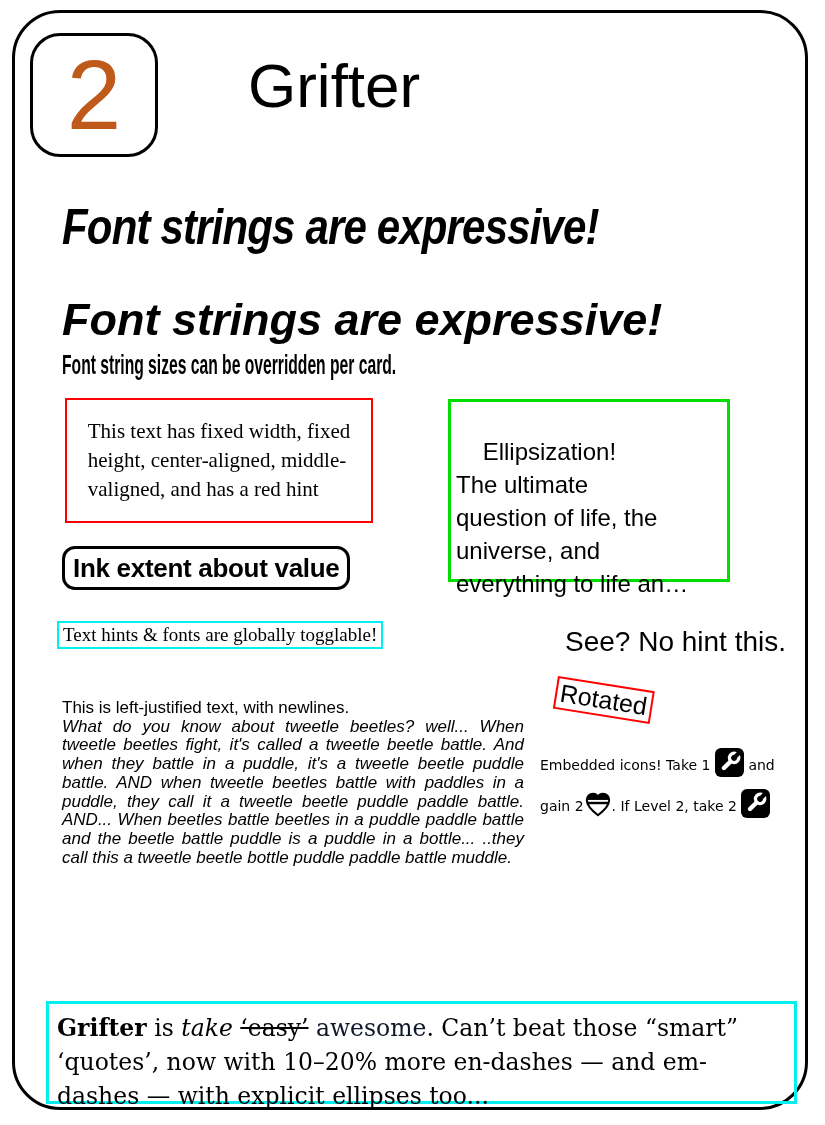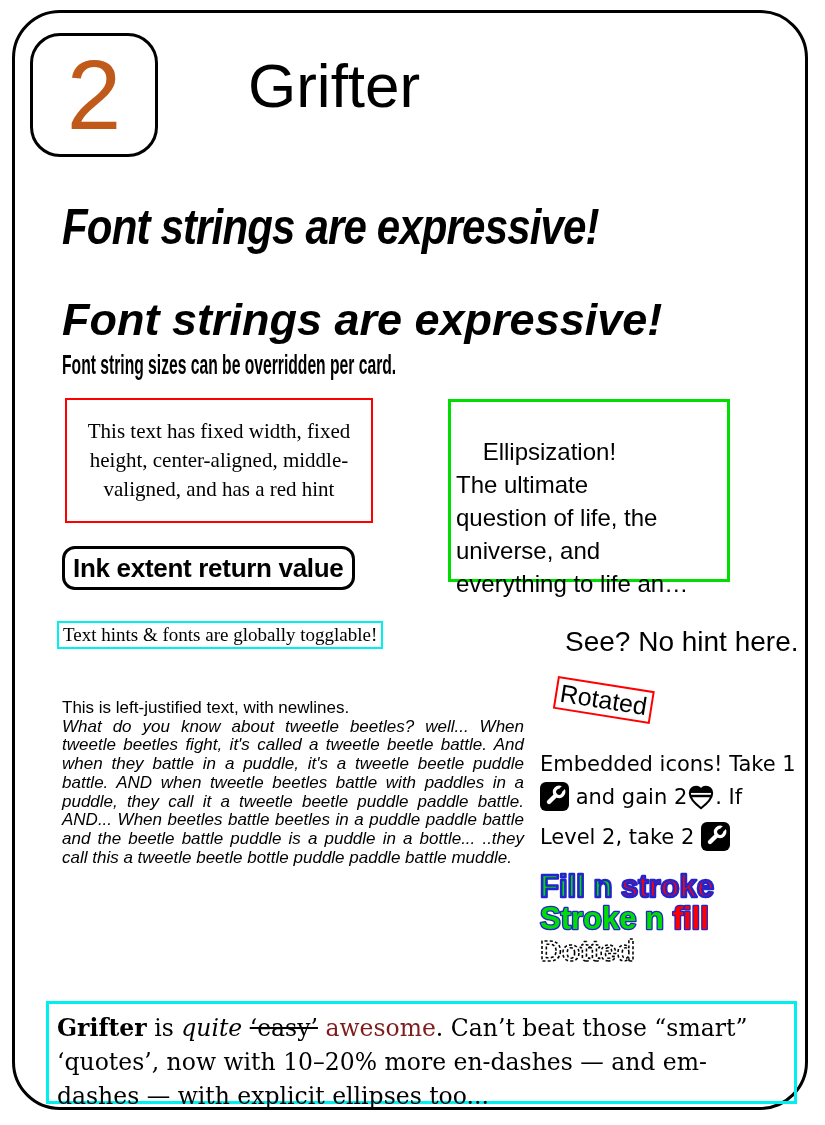--- a/index.html
+++ b/index.html
@@ -15,51 +15,51 @@
 
   .headline-condensed{position:absolute;left:62px;top:198px;font-size:50px;font-weight:bold;
       font-style:italic;transform:scaleX(.84);transform-origin:0 0;white-space:nowrap;letter-spacing:-1px;}
   .headline-regular{position:absolute;left:62px;top:294px;font-size:45px;font-weight:bold;
       font-style:italic;white-space:nowrap;}
   .size-note{position:absolute;left:62px;top:350px;font-size:27px;font-weight:bold;
       transform:scaleX(.58);transform-origin:0 0;white-space:nowrap;}
 
   .red-hint-box{position:absolute;left:65px;top:398px;width:308px;height:125px;
       border:2px solid #ff0000;box-sizing:border-box;display:flex;align-items:center;justify-content:center;
-      text-align:center;font-family:"Liberation Serif",serif;font-size:21px;line-height:29px;white-space:pre;}
+      font-family:"Liberation Serif",serif;font-size:21px;line-height:29px;white-space:pre;}
   .ink-extent-box{position:absolute;left:62px;top:546px;height:44px;border:3px solid #000;
       border-radius:13px;box-sizing:border-box;display:flex;align-items:center;padding:0 8px;
       font-size:26px;font-weight:bold;letter-spacing:-.3px;white-space:nowrap;}
   .ellipsize-box{position:absolute;left:448px;top:399px;width:282px;height:183px;
       border:3px solid #00dd00;box-sizing:border-box;padding:0 5px;
       font-size:24px;line-height:33px;white-space:pre;}
 
   .hint-toggle-box{position:absolute;left:57px;top:621px;border:2px solid #00efef;
       font-family:"Liberation Serif",serif;font-size:19px;padding:1px 4px;white-space:nowrap;}
   .no-hint-text{position:absolute;left:565px;top:626px;font-size:28px;white-space:nowrap;}
   .rotated-box{position:absolute;left:558px;top:676px;border:2px solid #ff0000;
       font-size:25px;padding:0 3px;transform:rotate(9deg);transform-origin:0 0;white-space:nowrap;}
 
   .justified-paragraph{position:absolute;left:62px;top:699px;width:462px;
       font-size:17px;line-height:18.7px;}
   .justified-paragraph .para-body{text-align:justify;font-style:italic;}
 
   .icons-block{position:absolute;left:540px;top:748px;width:260px;
-      font-family:"DejaVu Sans",sans-serif;font-size:21px;line-height:33px;}
+      font-family:"DejaVu Sans",sans-serif;font-size:14px;line-height:33px;}
   .inline-icon{display:inline-block;vertical-align:-7px;}
 
   .paint-demo{position:absolute;left:538px;top:868px;}
   .pd-text{font-family:"Liberation Sans",sans-serif;font-weight:bold;font-size:31px;}
   .pd-line2{paint-order:stroke;}
   .pd-dotted{font-family:"Liberation Sans",sans-serif;font-weight:bold;font-size:30px;}
 
   .markup-box{position:absolute;left:46px;top:1001px;width:751px;height:103px;
       border:3px solid #00efef;box-sizing:border-box;padding:7px 8px 0 8px;
       font-family:"DejaVu Serif",serif;font-size:23.5px;line-height:34px;}
-  .red-text{color:#7f1d1d;}
+  .red-text{color:#0f172a;}
 </style>
 </head>
 <body>
 
 <div class="stage">
   <div class="card-border"></div>
 
   <div class="level-badge">
     <span class="level-num">2</span>
   </div>
@@ -69,35 +69,35 @@
   <div class="headline-regular">Font strings are expressive!</div>
   <div class="size-note">Font string sizes can be overridden per card.</div>
 
   <div class="red-hint-box">
     <span>This text has fixed width, fixed
 height, center-aligned, middle-
 valigned, and has a red hint</span>
   </div>
 
   <div class="ink-extent-box">
-    <span>Ink extent return value</span>
+    <span>Ink extent about value</span>
   </div>
 
   <div class="ellipsize-box">
     <span>Ellipsization!
 The ultimate
 question of life, the
 universe, and
 everything to life an…</span>
   </div>
 
   <div class="hint-toggle-box">
     <span>Text hints &amp; fonts are globally togglable!</span>
   </div>
-  <div class="no-hint-text">See? No hint here.</div>
+  <div class="no-hint-text">See? No hint this.</div>
 
   <div class="rotated-box">
     <span>Rotated</span>
   </div>
 
   <div class="justified-paragraph">
     <div class="para-intro">This is left-justified text, with newlines.</div>
     <div class="para-body">What do you know about tweetle beetles? well... When tweetle beetles fight, it's called a tweetle beetle battle. And when they battle in a puddle, it's a tweetle beetle puddle battle. AND when tweetle beetles battle with paddles in a puddle, they call it a tweetle beetle puddle paddle battle. AND... When beetles battle beetles in a puddle paddle battle and the beetle battle puddle is a puddle in a bottle... ..they call this a tweetle beetle bottle puddle paddle battle muddle.</div>
   </div>
 
@@ -127,22 +127,15 @@
       <svg width="29" height="29" viewBox="0 0 29 29">
         <rect x="0" y="0" width="29" height="29" rx="6" fill="#000"></rect>
         <g transform="rotate(45 14.5 14.5)" fill="none">
           <circle cx="14.5" cy="8" r="4.6" stroke="#fff" stroke-width="3.4"></circle>
           <rect x="12.4" y="0.5" width="4.2" height="5.2" fill="#000"></rect>
           <rect x="12.3" y="11.5" width="4.4" height="13" rx="2.2" fill="#fff"></rect>
         </g>
       </svg>
     </span></div>
 
-  <div class="paint-demo">
-    <svg width="270" height="105" viewBox="0 0 270 105">
-      <text class="pd-text" x="2" y="29"><tspan fill="#00dd00" stroke="#2424cc" stroke-width="2.6" stroke-linejoin="round">Fill n </tspan><tspan fill="#ff0000" stroke="#2424cc" stroke-width="2.6" stroke-linejoin="round">stroke</tspan></text>
-      <text class="pd-text pd-line2" x="2" y="61"><tspan fill="#00dd00" stroke="#2424cc" stroke-width="2.6" stroke-linejoin="round">Stroke n </tspan><tspan fill="#ff0000" stroke="#2424cc" stroke-width="2.6" stroke-linejoin="round">fill</tspan></text>
-      <text class="pd-dotted" x="2" y="93" fill="#ffffff" stroke="#000" stroke-width="1.6" stroke-dasharray="3 2.2" stroke-linejoin="round">Dotted</text>
-    </svg>
-  </div>
 
-  <div class="markup-box"><b>Grifter</b><span> is </span><i>quite</i><span> </span><s>‘easy’</s><span> </span><span class="red-text">awesome</span><span>. Can’t beat those “smart” ‘quotes’, now with 10–20% more en-dashes — and em-dashes — with explicit ellipses too...</span></div>
+  <div class="markup-box"><b>Grifter</b><span> is </span><i>take</i><span> </span><s>‘easy’</s><span> </span><span class="red-text">awesome</span><span>. Can’t beat those “smart” ‘quotes’, now with 10–20% more en-dashes — and em-dashes — with explicit ellipses too...</span></div>
 </div>
 
 </body></html>

